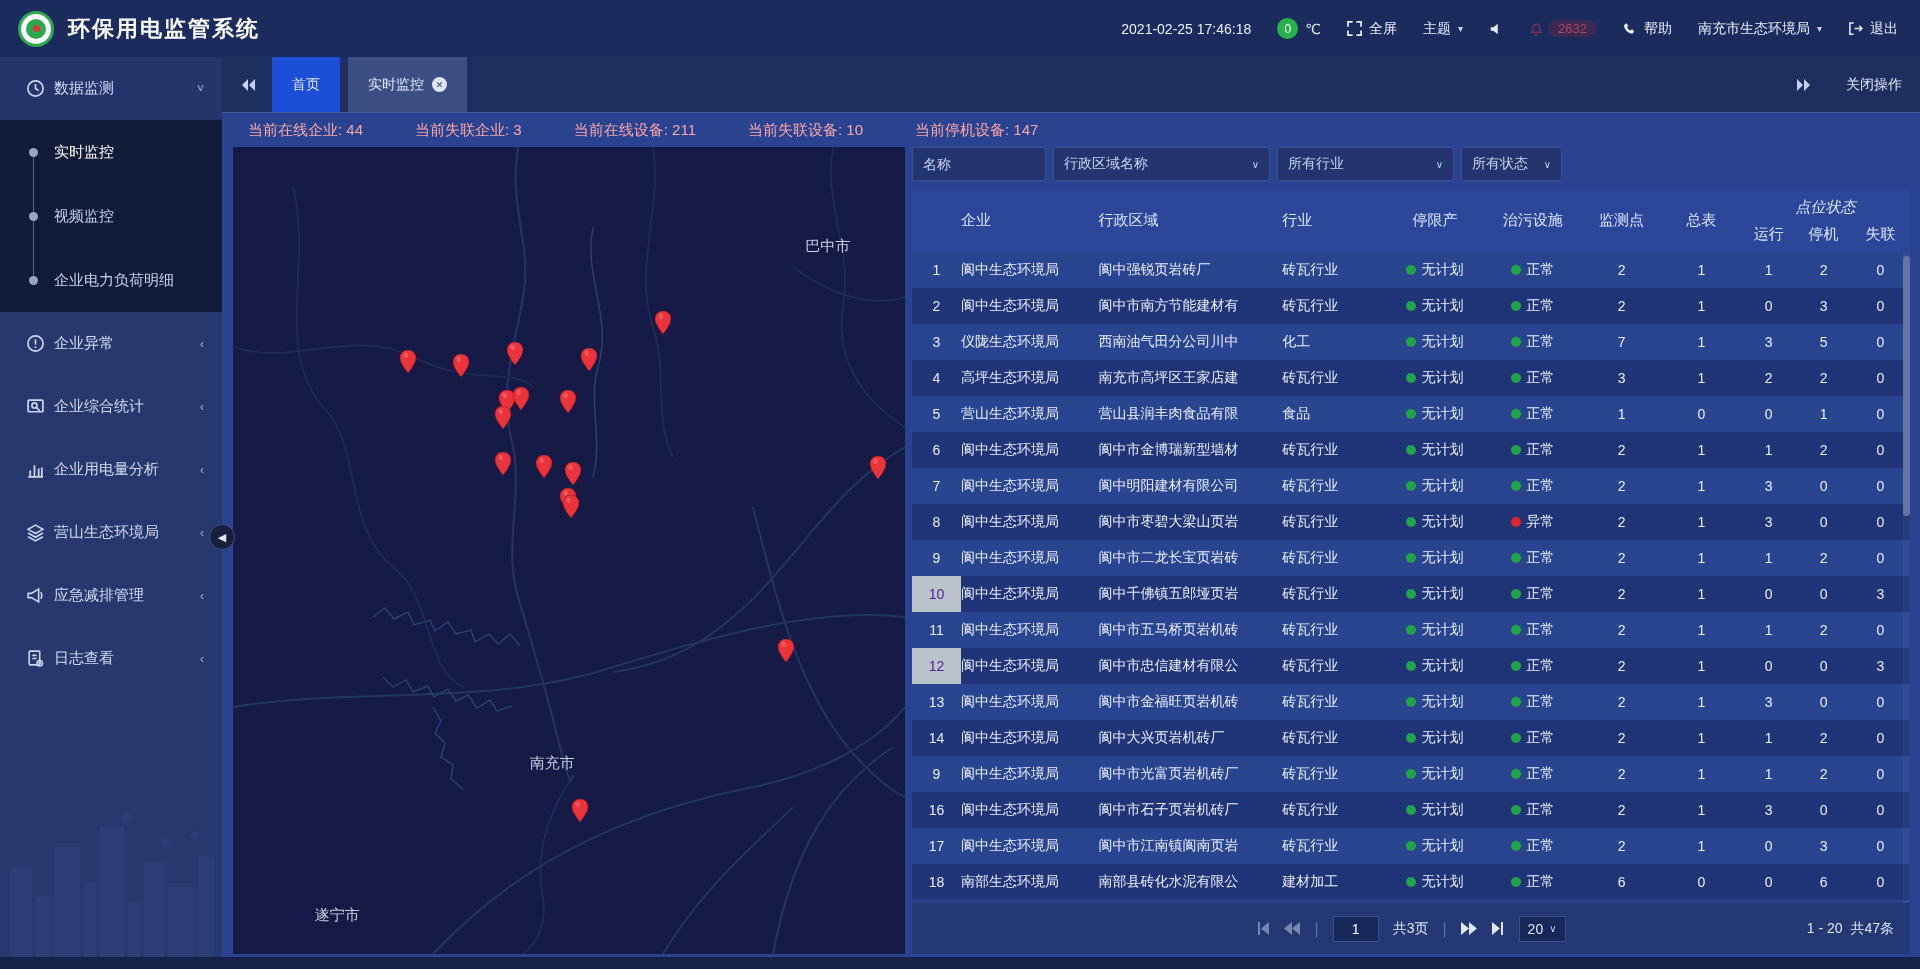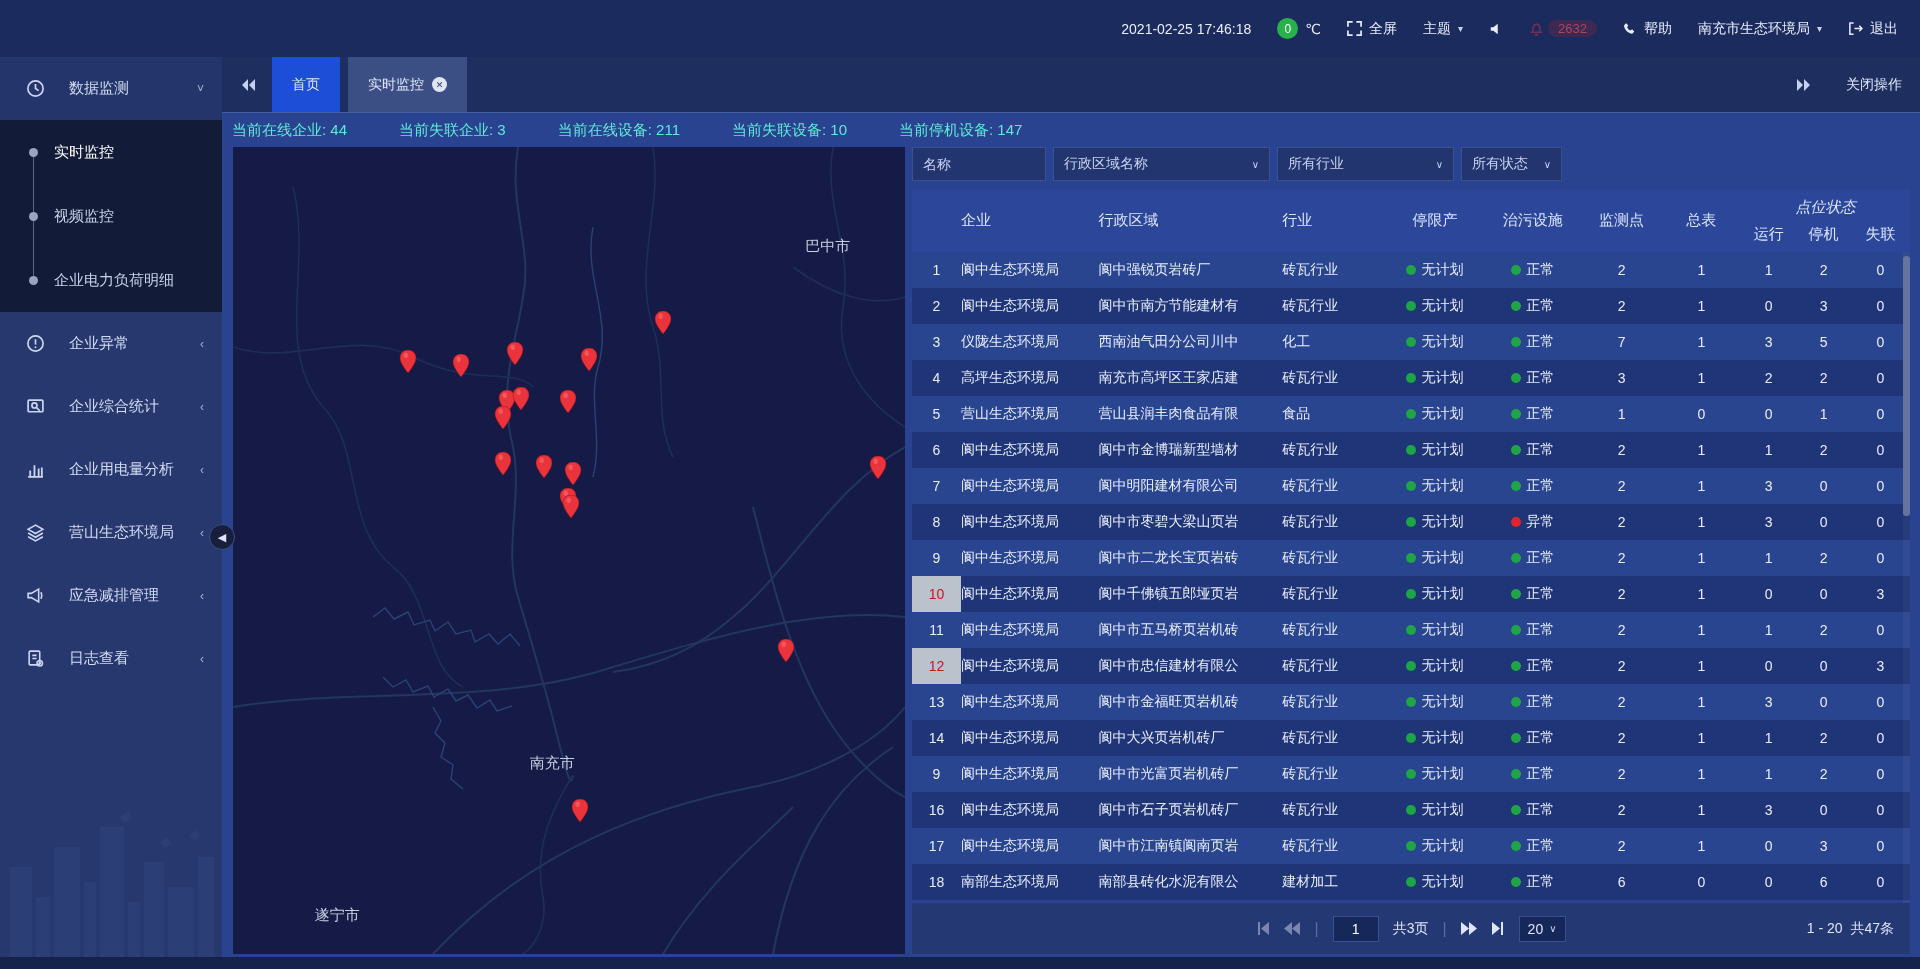--- a/index.html
+++ b/index.html
@@ -22,21 +22,21 @@
   .temp-badge { width:21px; height:21px; border-radius:50%; background:#27b24b; color:#fff;
                 display:flex; align-items:center; justify-content:center; font-size:12px; }
   .bell-wrap { display:flex; align-items:center; gap:4px; opacity:.95; }
   .notif-badge { background:#3e2a52; color:#b8455f; font-size:13px; padding:1px 10px; border-radius:10px; }
   .caret { font-size:10px; color:#c9d3ee; }
   .ticon { display:inline-flex; }
   .ticon svg { display:block; }
 
   
   .sidebar { position:absolute; top:57px; left:0; width:222px; bottom:0; background:#26386e; z-index:4; overflow:hidden; }
-  .side-item { height:63px; display:flex; align-items:center; gap:24px; padding:0 18px 0 26px;
+  .side-item { height:63px; display:flex; align-items:center; gap:9px; padding:0 18px 0 26px;
                color:#d4dcf2; font-size:15px; cursor:pointer; position:relative; }
   .side-item .lbl { flex:1; }
   .side-item .chev { color:#aab4d4; font-size:12px; }
   .side-group.expanded .head { background:#24356b; }
   .submenu { background:#121b38; position:relative; padding:0; }
   .submenu .rail { position:absolute; left:33px; top:30px; bottom:30px; width:1px; background:#5a6690; }
   .sub-item { height:64px; display:flex; align-items:center; color:#c9d1e8; font-size:15px;
               padding-left:54px; position:relative; cursor:pointer; }
   .sub-item .dot { position:absolute; left:29px; width:9px; height:9px; border-radius:50%;
                    background:#9aa3c0; }
@@ -52,22 +52,22 @@
   .tab-nav { color:#c6d0ec; display:flex; align-items:center; padding:0 8px; cursor:pointer; }
   .tab { height:55px; display:flex; align-items:center; gap:8px; padding:0 20px; font-size:14px;
          color:#dfe6fa; background:#1d4ed8; cursor:pointer; }
   .tab.active { background:#3c4f85; }
   .tab-close { width:15px; height:15px; border-radius:50%; background:#dfe5f2; color:#2c3c6c;
                font-size:9px; display:flex; align-items:center; justify-content:center; }
   .tabbar .spacer { flex:1; }
   .close-ops { color:#dfe6fa; font-size:14px; margin-left:18px; cursor:pointer; }
 
   .panel { flex:1; background:#2a4390; border-top:1px solid #46619f; display:flex; flex-direction:column; position:relative; }
-  .statsbar { height:34px; display:flex; align-items:center; gap:52px; padding-left:10px;
-              color:#5eead4; font-size:15px; }
+  .statsbar { height:34px; display:flex; align-items:center; gap:52px; padding-left:26px;
+              color:#fca5a5; font-size:15px; }
   .stat { white-space:nowrap; }
 
   .content-row { flex:1; display:flex; gap:7px; padding:0 10px 15px 11px; min-height:0; }
 
   
   .map { width:672px; background:#151b46; position:relative; overflow:hidden; flex:none; }
   .map svg.roads { position:absolute; inset:0; width:100%; height:100%; }
   .map-label { position:absolute; color:#c8cfe2; font-size:15px; transform:translate(-50%,-50%); white-space:nowrap; }
   .pin { position:absolute; width:17px; height:23px; transform:translate(-50%,-100%); }
 
@@ -90,21 +90,21 @@
   .th-group { grid-column:9 / span 3; grid-row:1; font-style:italic; display:flex; align-items:center; justify-content:center; }
   .th-sub { grid-row:2; display:flex; align-items:flex-start; justify-content:center; }
 
   .tbody { flex:1; overflow:hidden; position:relative; min-height:0; }
   .trow { height:36px; align-items:center; color:#e8eefc; font-size:14px; cursor:pointer; }
   .trow:nth-child(odd) { background:#1f3577; }
   .trow:nth-child(even) { background:#2a4590; }
   .td { overflow:hidden; white-space:nowrap; text-overflow:clip; }
   .td.c { text-align:center; }
   .td.idx { height:36px; display:flex; align-items:center; justify-content:center; }
-  .td.idx.mark { background:#bcc2cc; color:#b91c1c; }
+  .td.idx.mark { background:#bcc2cc; color:#4c1d95; }
   .status-cell { display:flex; align-items:center; justify-content:center; gap:5px; }
   .sdot { width:10px; height:10px; border-radius:50%; flex:none; }
   .vscroll { position:absolute; right:0; top:0; width:7px; height:100%; background:rgba(255,255,255,.04); }
   .vscroll .thumb { position:absolute; top:4px; right:0; width:7px; height:260px; background:#62749f; border-radius:3px; }
 
   
   .pagination { height:51px; background:#243873; display:flex; align-items:center; justify-content:center;
                 position:relative; color:#dfe6fa; font-size:14px; flex:none; }
   .pg-controls { display:flex; align-items:center; gap:14px; }
   .pg-btn { display:flex; align-items:center; cursor:pointer; }
@@ -117,20 +117,28 @@
   .pg-range { position:absolute; right:16px; }
 
   .bottom-bar { position:absolute; bottom:0; left:0; width:100%; height:12px; background:#15224a; z-index:8; }
 </style>
 </head>
 <body>
 
 <div class="app">
 
   <div class="topbar">
+    <div class="brand">
+      <div class="logo">
+          <div class="inner">
+            <div class="core"></div>
+          </div>
+        </div>
+      <div class="app-title">环保用电监管系统</div>
+    </div>
     <div class="top-right">
       <div class="top-item">2021-02-25 17:46:18</div>
       <div class="top-item">
         <span class="temp-badge">0</span>
         <span>℃</span>
       </div>
       <div class="top-item">
         <span class="ticon">
           <svg width="15" height="15" viewBox="0 0 16 16" fill="none" stroke="#e8eefc" stroke-width="1.8">
             <path d="M6 1H1v5M10 1h5v5M6 15H1v-5M10 15h5v-5"></path>

